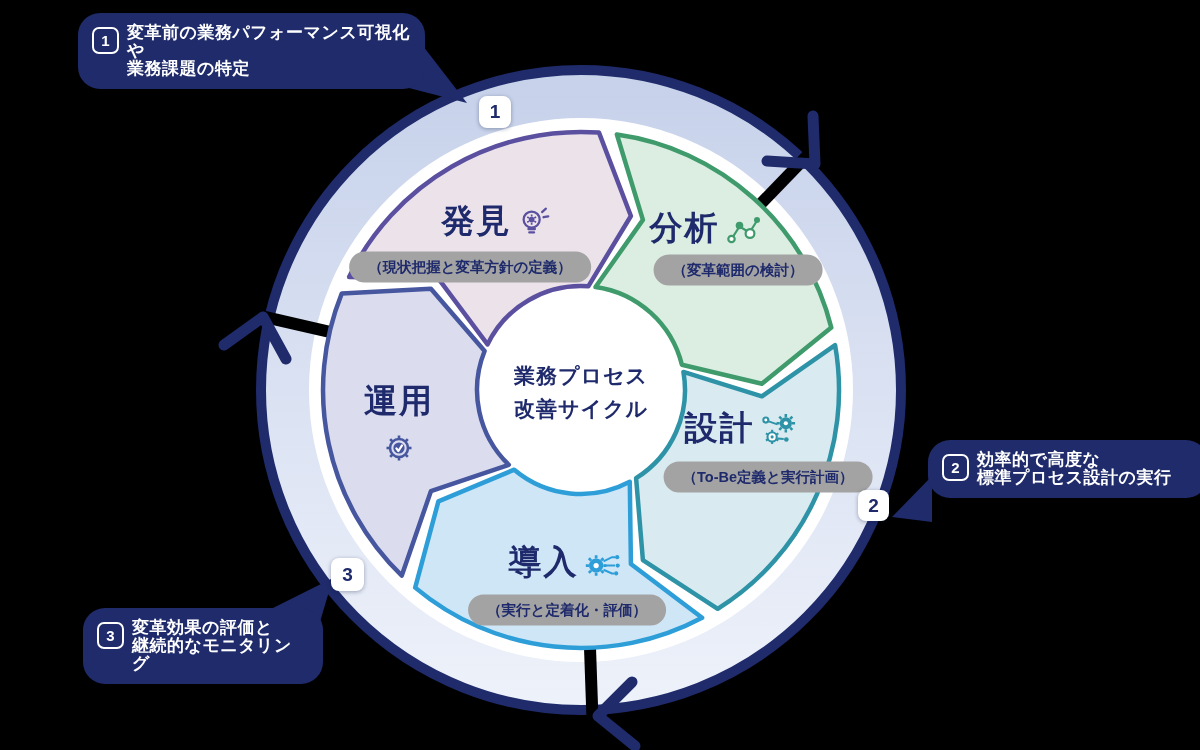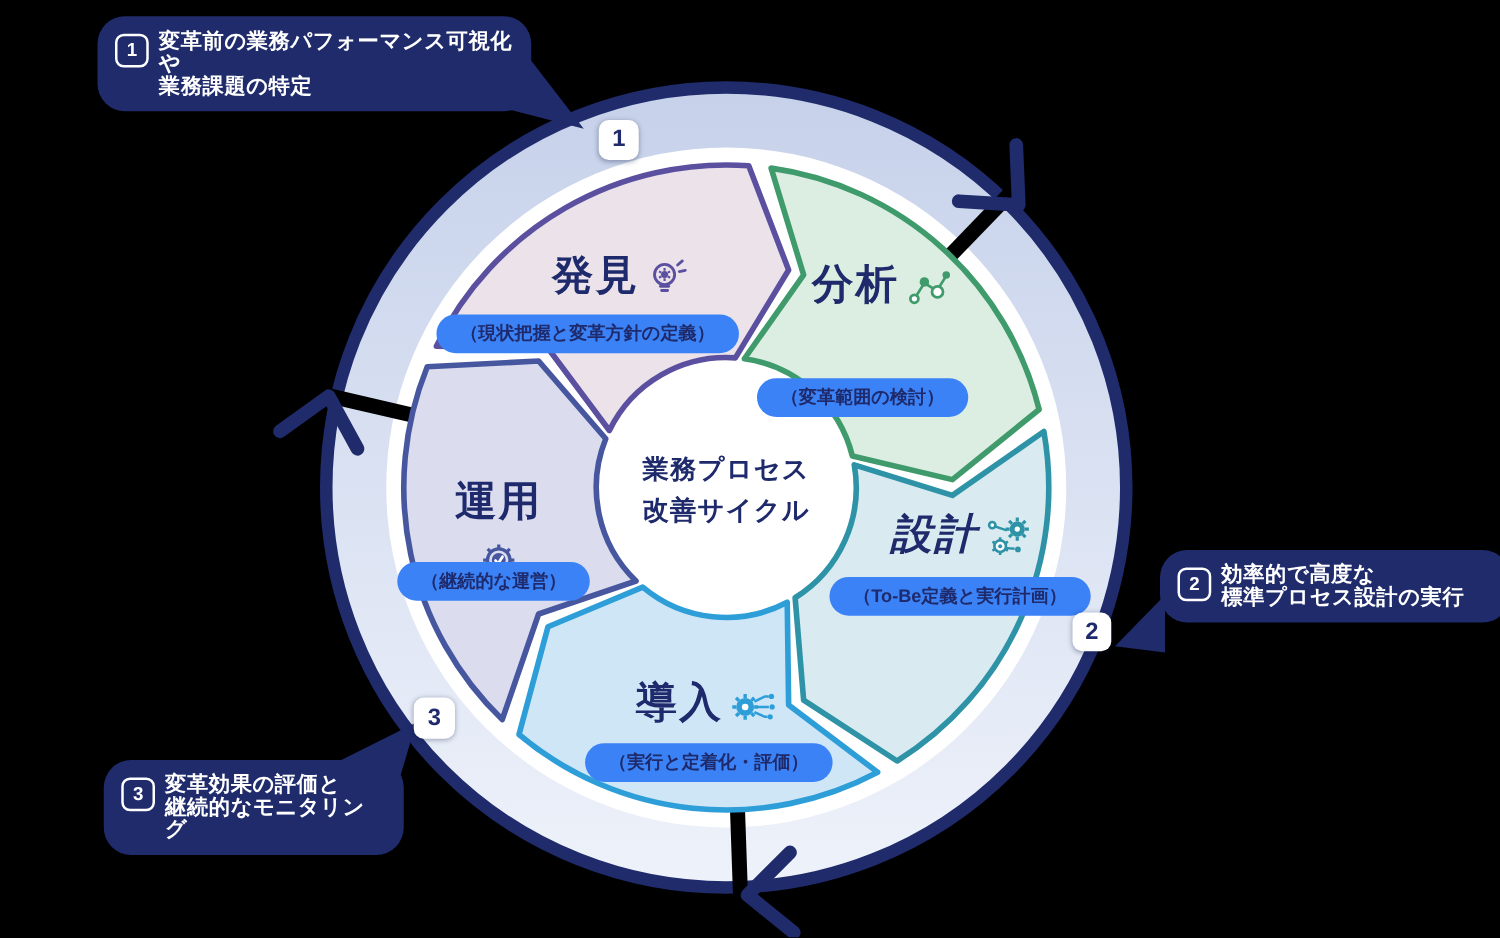--- a/index.html
+++ b/index.html
@@ -17,21 +17,21 @@
   .seg-path{stroke-width:4.5px;stroke-linejoin:round;}
   .tail{fill:var(--navy);}
 
   .center-label{position:absolute;left:581px;top:393px;transform:translate(-50%,-50%);
     text-align:right;color:var(--text-navy);font-size:21px;font-weight:800;line-height:1.55;
     letter-spacing:1px;white-space:nowrap;}
 
   .seg-head{position:absolute;transform:translate(-50%,-50%);display:flex;align-items:center;gap:5px;
     color:var(--text-navy);font-size:33px;font-weight:800;letter-spacing:2px;white-space:nowrap;}
   .seg-head svg{display:block;}
-  .pill{position:absolute;transform:translate(-50%,-50%);background:#3b82f6;border-radius:999px;
+  .pill{position:absolute;transform:translate(-50%,-50%);background:#a3a3a3;border-radius:999px;
     color:var(--text-navy);font-size:14.5px;font-weight:600;padding:6px 19px;white-space:nowrap;}
 
   .marker{position:absolute;background:#fff;border-radius:8px;display:flex;align-items:center;justify-content:center;
     color:var(--text-navy);font-weight:800;font-size:19px;box-shadow:0 1px 4px rgba(10,20,60,.35);}
 
   .callout{position:absolute;background:var(--navy);border-radius:22px;color:#fff;
     display:flex;align-items:flex-start;gap:8px;padding:11px 14px;box-sizing:border-box;}
   .callout .badge{flex:0 0 auto;width:23px;height:23px;margin-top:3px;border:2.5px solid #fff;border-radius:7px;
     display:flex;align-items:center;justify-content:center;font-size:15px;font-weight:800;color:#fff;}
   .callout .ctext{font-size:17px;font-weight:700;line-height:18px;letter-spacing:.5px;}
@@ -109,23 +109,23 @@
   <div class="seg-head" style="left:706px;top:228px;justify-content:space-between;">
     <span>分析</span>
     <svg width="38" height="38" viewBox="-19 -19 38 38" style="color: rgb(63, 155, 108);">
       <path d="M -11 9 L -4 -2 L 6 4 L 13 -7" stroke="currentColor" stroke-width="2.2" fill="none"></path>
       <circle cx="-12" cy="10.5" r="3.2" fill="#fff" stroke="currentColor" stroke-width="2.2"></circle>
       <circle cx="-4" cy="-3" r="3.8" fill="currentColor"></circle>
       <circle cx="6.5" cy="5" r="4.4" fill="#fff" stroke="currentColor" stroke-width="2.2"></circle>
       <circle cx="13.5" cy="-8.5" r="3" fill="currentColor"></circle>
     </svg>
   </div>
-  <div class="pill" style="left:690px;top:270px;margin-top:48px;">（変革範囲の検討）</div>
-
-  <div class="seg-head" style="left:770px;top:428px;font-style:italic;">
+  <div class="pill" style="left:738px;top:270px;">（変革範囲の検討）</div>
+
+  <div class="seg-head" style="left:742px;top:428px;">
     <span>設計</span>
     <svg width="40" height="40" viewBox="-19 -19 38 38" style="color: rgb(46, 147, 167);">
       <circle cx="-13" cy="-8" r="2.4" fill="#fff" stroke="currentColor" stroke-width="2"></circle>
       <path d="M -11 -7 L -2 -4" stroke="currentColor" stroke-width="1.8" fill="none"></path>
       <g transform="translate(6,-5)" stroke="currentColor" stroke-width="2.4">
         <line y1="-5.8" y2="-8.8"></line>
           <line transform="rotate(45)" y1="-5.8" y2="-8.8"></line>
           <line transform="rotate(90)" y1="-5.8" y2="-8.8"></line>
         <line transform="rotate(135)" y1="-5.8" y2="-8.8"></line>
           <line transform="rotate(180)" y1="-5.8" y2="-8.8"></line>
@@ -189,21 +189,20 @@
         <line transform="rotate(135)" y1="-9.5" y2="-12.5"></line>
           <line transform="rotate(180)" y1="-9.5" y2="-12.5"></line>
           <line transform="rotate(225)" y1="-9.5" y2="-12.5"></line>
         <line transform="rotate(270)" y1="-9.5" y2="-12.5"></line>
           <line transform="rotate(315)" y1="-9.5" y2="-12.5"></line>
       </g>
       <circle r="5.6" fill="currentColor"></circle>
       <path d="M -2.6 0.4 L -0.6 3 L 3 -2.6" stroke="#fff" stroke-width="2.2" fill="none" stroke-linecap="round" stroke-linejoin="round"></path>
     </svg>
   </div>
-  <div class="pill" style="left:395px;top:465px;">（継続的な運営）</div>
 
   <div class="marker" style="left:479px;top:96px;width:32px;height:32px;">1</div>
   <div class="marker" style="left:858px;top:490px;width:31px;height:31px;">2</div>
   <div class="marker" style="left:331px;top:558px;width:33px;height:33px;">3</div>
 
   <div class="callout" style="left:78px;top:13px;width:347px;">
     <span class="badge">1</span>
     <span class="ctext">
       <span>変革前の業務パフォーマンス可視化や</span><br>
       <span>業務課題の特定</span>

